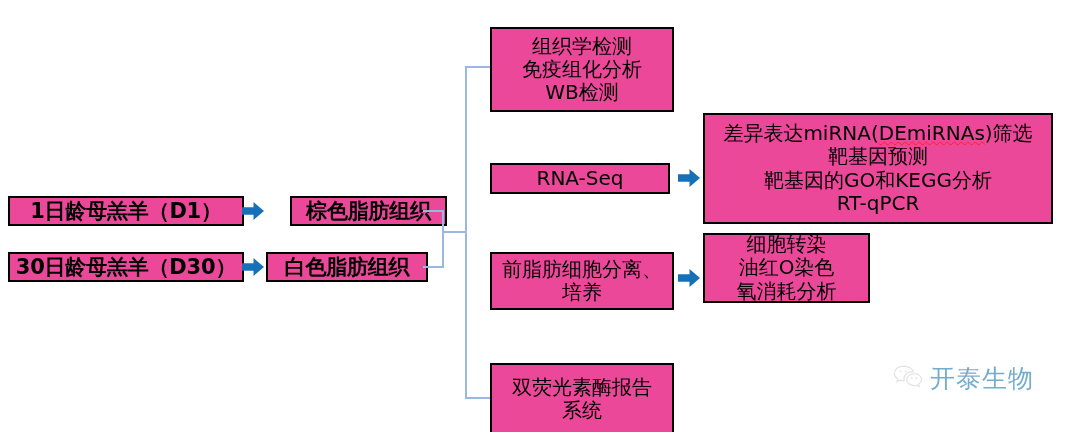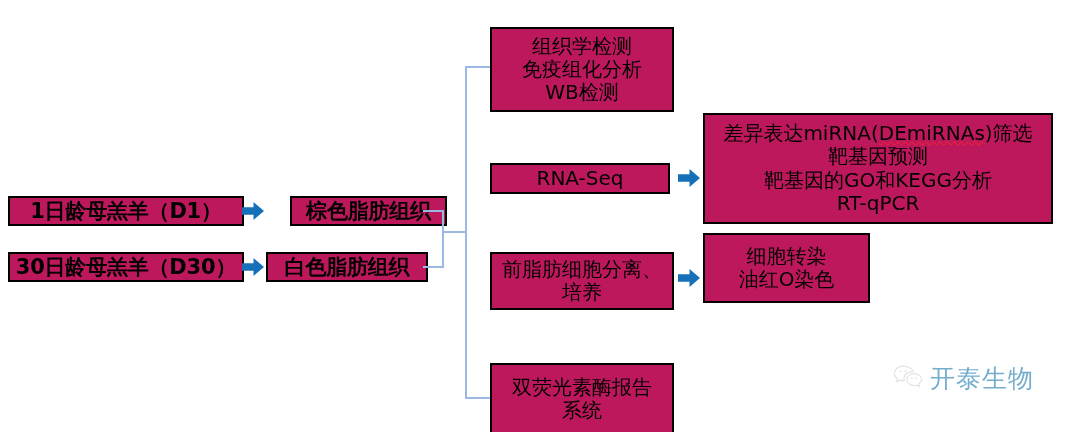--- a/index.html
+++ b/index.html
@@ -17,21 +17,21 @@
     height: 432px;
     background: #ffffff;
     overflow: hidden;
   }
 
   
   .box {
     position: absolute;
     box-sizing: border-box;
     border: 2px solid #000000;
-    background: #be185d;
+    background: #ec4899;
     display: flex;
     flex-direction: column;
     align-items: center;
     justify-content: center;
     text-align: center;
     color: #000000;
     line-height: 1.16;
     white-space: nowrap;
   }
   .box .ln {
@@ -183,20 +183,21 @@
   <div class="box b-big" id="box-mirna">
     <span class="ln">差异表达miRNA(<span style="text-decoration: underline 1px wavy rgb(255, 32, 32);">DEmiRNAs</span>)筛选</span>
     <span class="ln">靶基因预测</span>
     <span class="ln">靶基因的GO和KEGG分析</span>
     <span class="ln">RT-qPCR</span>
   </div>
 
   <div class="box b-method" id="box-cellexp">
     <span class="ln">细胞转染</span>
     <span class="ln">油红O染色</span>
+    <span class="ln">氧消耗分析</span>
   </div>
 
   <div id="watermark">
     <span class="wm-logo">
       <svg width="30" height="25" viewBox="0 0 30 25" aria-hidden="true">
         <path d="M10.3 2.2C5.4 2.2 1.4 5.4 1.4 9.4c0 2.3 1.3 4.3 3.3 5.6l-0.8 2.6 2.9-1.5c1.1 0.3 2.2 0.5 3.5 0.5 0.3 0 0.6 0 0.9 0-0.2-0.6-0.3-1.2-0.3-1.9 0-3.9 3.8-7.1 8.5-7.1 0.3 0 0.6 0 0.9 0C19.5 4.7 15.4 2.2 10.3 2.2z" fill="none" stroke="#CCCCCC" stroke-width="1.2"></path>
         <circle cx="7.4" cy="7.4" r="0.95" fill="#CCCCCC"></circle>
         <circle cx="12.6" cy="7.4" r="0.95" fill="#CCCCCC"></circle>
         <path d="M28.6 15.6c0-3.3-3.3-6-7.4-6s-7.4 2.7-7.4 6c0 3.3 3.3 6 7.4 6 0.9 0 1.8-0.1 2.6-0.4l2.4 1.3-0.7-2.2C27 19.2 28.6 17.5 28.6 15.6z" fill="none" stroke="#CCCCCC" stroke-width="1.2"></path>
         <circle cx="18.8" cy="14.2" r="0.85" fill="#CCCCCC"></circle>

